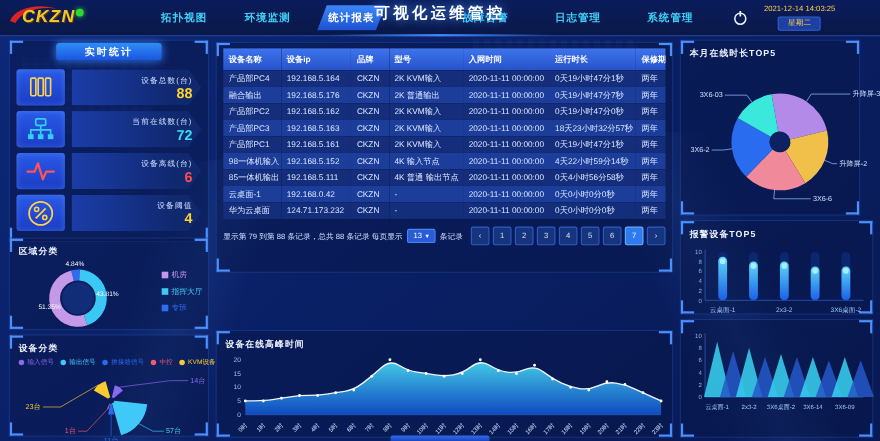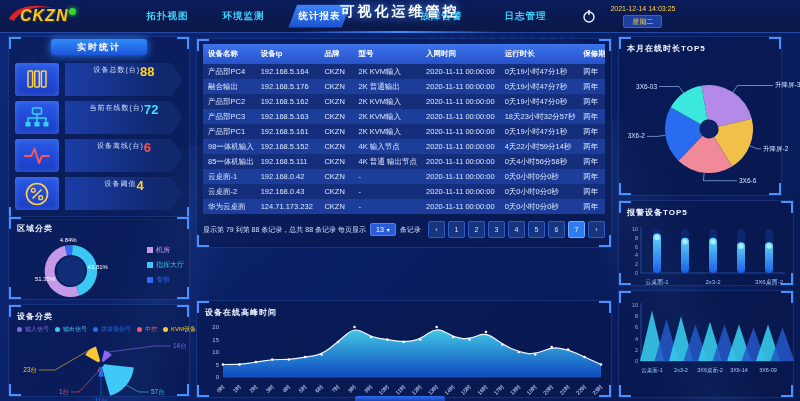--- a/index.html
+++ b/index.html
@@ -45,23 +45,23 @@
   .panel h3{margin:2px 2px 3px;font-size:8px;color:#eef4ff;letter-spacing:1px;font-weight:bold;}
   
   #panel-stats{left:8px;top:36px;width:182px;height:184px;}
   .stats-badge{position:absolute;left:50%;transform:translateX(-50%);top:2px;width:96px;height:16px;line-height:16px;
     text-align:center;font-size:9px;font-weight:bold;color:#fff;letter-spacing:2px;
     background:linear-gradient(180deg,#2f8df8,#1b54dc);border-radius:3px;box-shadow:0 0 8px rgba(60,140,255,.9);}
   #statList{margin-top:22px;display:flex;flex-direction:column;gap:5px;}
   .stat{display:flex;align-items:center;height:33px;}
   .stat-icon{width:44px;height:33px;flex:0 0 44px;border-radius:3px;display:flex;align-items:center;justify-content:center;
     background:linear-gradient(180deg,#2a5ae8,#1a3cc4);box-shadow:inset 0 0 6px rgba(120,180,255,.35);}
-  .stat-band{flex:1;margin-left:6px;height:33px;padding:2px 8px;box-sizing:border-box;display:flex;flex-direction:row;justify-content:center;
+  .stat-band{flex:1;margin-left:6px;height:33px;padding:2px 8px;box-sizing:border-box;display:flex;flex-direction:column;justify-content:center;
     background:linear-gradient(90deg,#1b3da8 0%,#10286e 80%);
-    clip-path:polygon(0 0,calc(100% - 12px) 0,100% 50%,calc(100% - 12px) 100%,0 100%);}
+    clip-path:polygon(0 0,calc(100% - 12px) 0,100% 50%,calc(100% - 12px) 100%,0 100%);align-items:flex-end;}
   .stat-label{font-size:7px;color:#cfe0ff;letter-spacing:1px;}
   .stat-value{font-size:13px;font-weight:bold;line-height:14px;}
   
   #panel-region{left:8px;top:216px;width:182px;height:84px;}
   #panel-device{left:8px;top:304px;width:182px;height:93px;}
   .legend-col{position:absolute;right:5px;top:28px;display:flex;flex-direction:column;gap:5px;font-size:7px;}
   .legend-col .li,.legend-row .li{display:flex;align-items:center;gap:3px;cursor:pointer;white-space:nowrap;}
   .legend-col .sw{width:6px;height:6px;}
   .legend-row{display:flex;gap:6px;font-size:6px;margin:1px 0 0 2px;}
   .legend-row .sw{width:5px;height:5px;border-radius:50%;}
@@ -105,20 +105,21 @@
     </div>
     <nav class="nav-left" id="navLeft">
         <div class="tab">拓扑视图</div>
         <div class="tab">环境监测</div>
         <div class="tab active">统计报表</div>
       </nav>
     <div class="title">可视化运维管控</div>
     <nav class="nav-right" id="navRight">
         <div class="tab">故障告警</div>
         <div class="tab">日志管理</div>
+        <div class="tab">系统管理</div>
       </nav>
     <div class="power">
       <svg width="14" height="14" viewBox="0 0 14 14">
         <circle cx="7" cy="8" r="5" fill="none" stroke="#e8f2ff" stroke-width="1.4"></circle>
         <line x1="7" y1="1" x2="7" y2="6" stroke="#e8f2ff" stroke-width="1.6"></line>
       </svg>
     </div>
     <div class="clock">
       <div>2021-12-14 14:03:25</div>
       <div class="weekday">星期二</div>
@@ -327,29 +328,20 @@
             <td>192.168.5.111</td>
             <td>CKZN</td>
             <td>4K 普通 输出节点</td>
             <td>2020-11-11 00:00:00</td>
             <td>0天4小时56分58秒</td>
             <td>两年</td>
           </tr>
           <tr>
             <td>云桌面-1</td>
             <td>192.168.0.42</td>
-            <td>CKZN</td>
-            <td>-</td>
-            <td>2020-11-11 00:00:00</td>
-            <td>0天0小时0分0秒</td>
-            <td>两年</td>
-          </tr>
-          <tr>
-            <td>云桌面-2</td>
-            <td>192.168.0.43</td>
             <td>CKZN</td>
             <td>-</td>
             <td>2020-11-11 00:00:00</td>
             <td>0天0小时0分0秒</td>
             <td>两年</td>
           </tr>
           <tr>
             <td>华为云桌面</td>
             <td>124.71.173.232</td>
             <td>CKZN</td>

